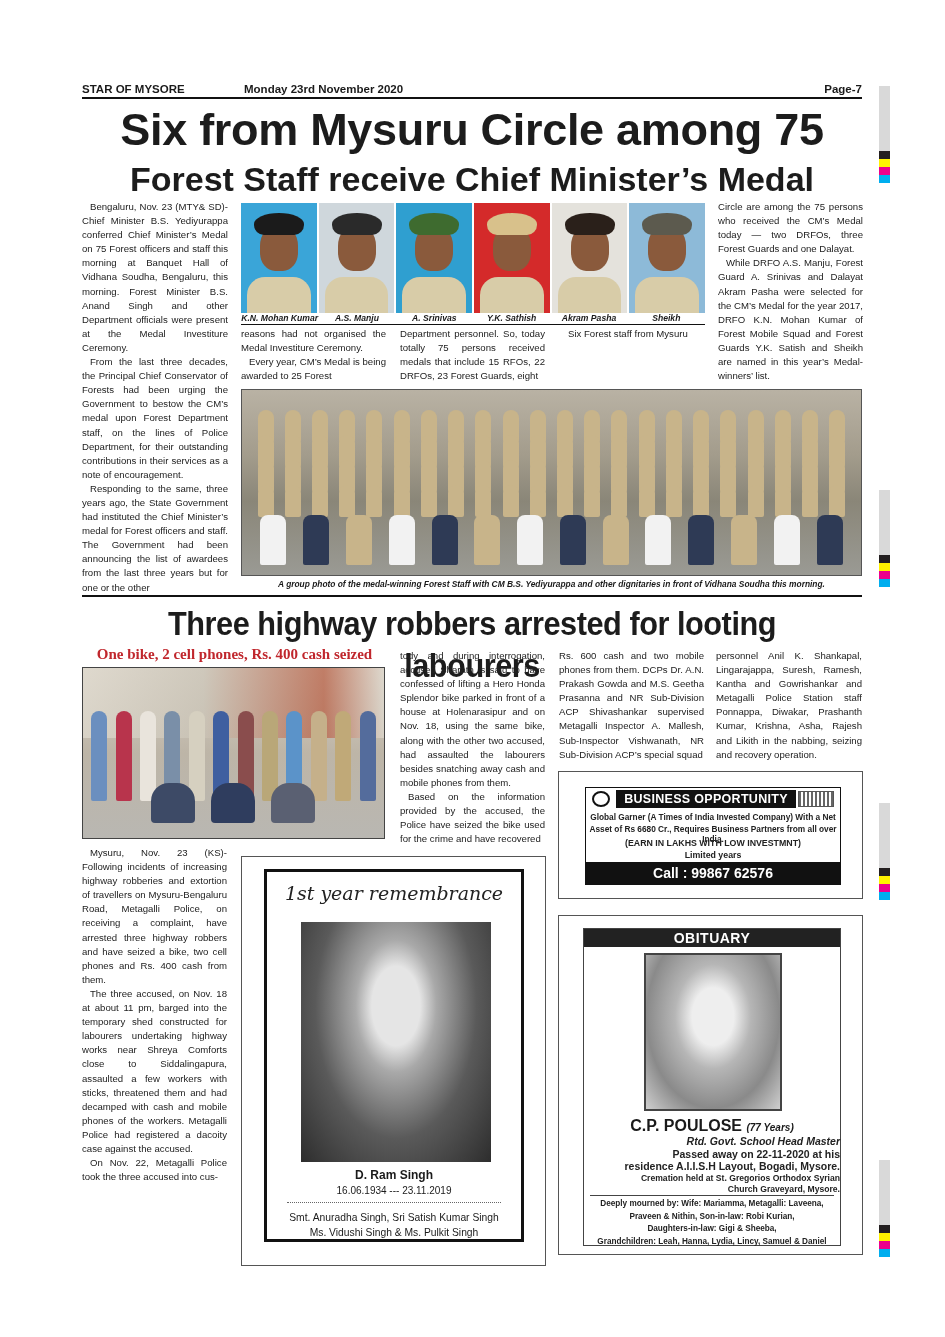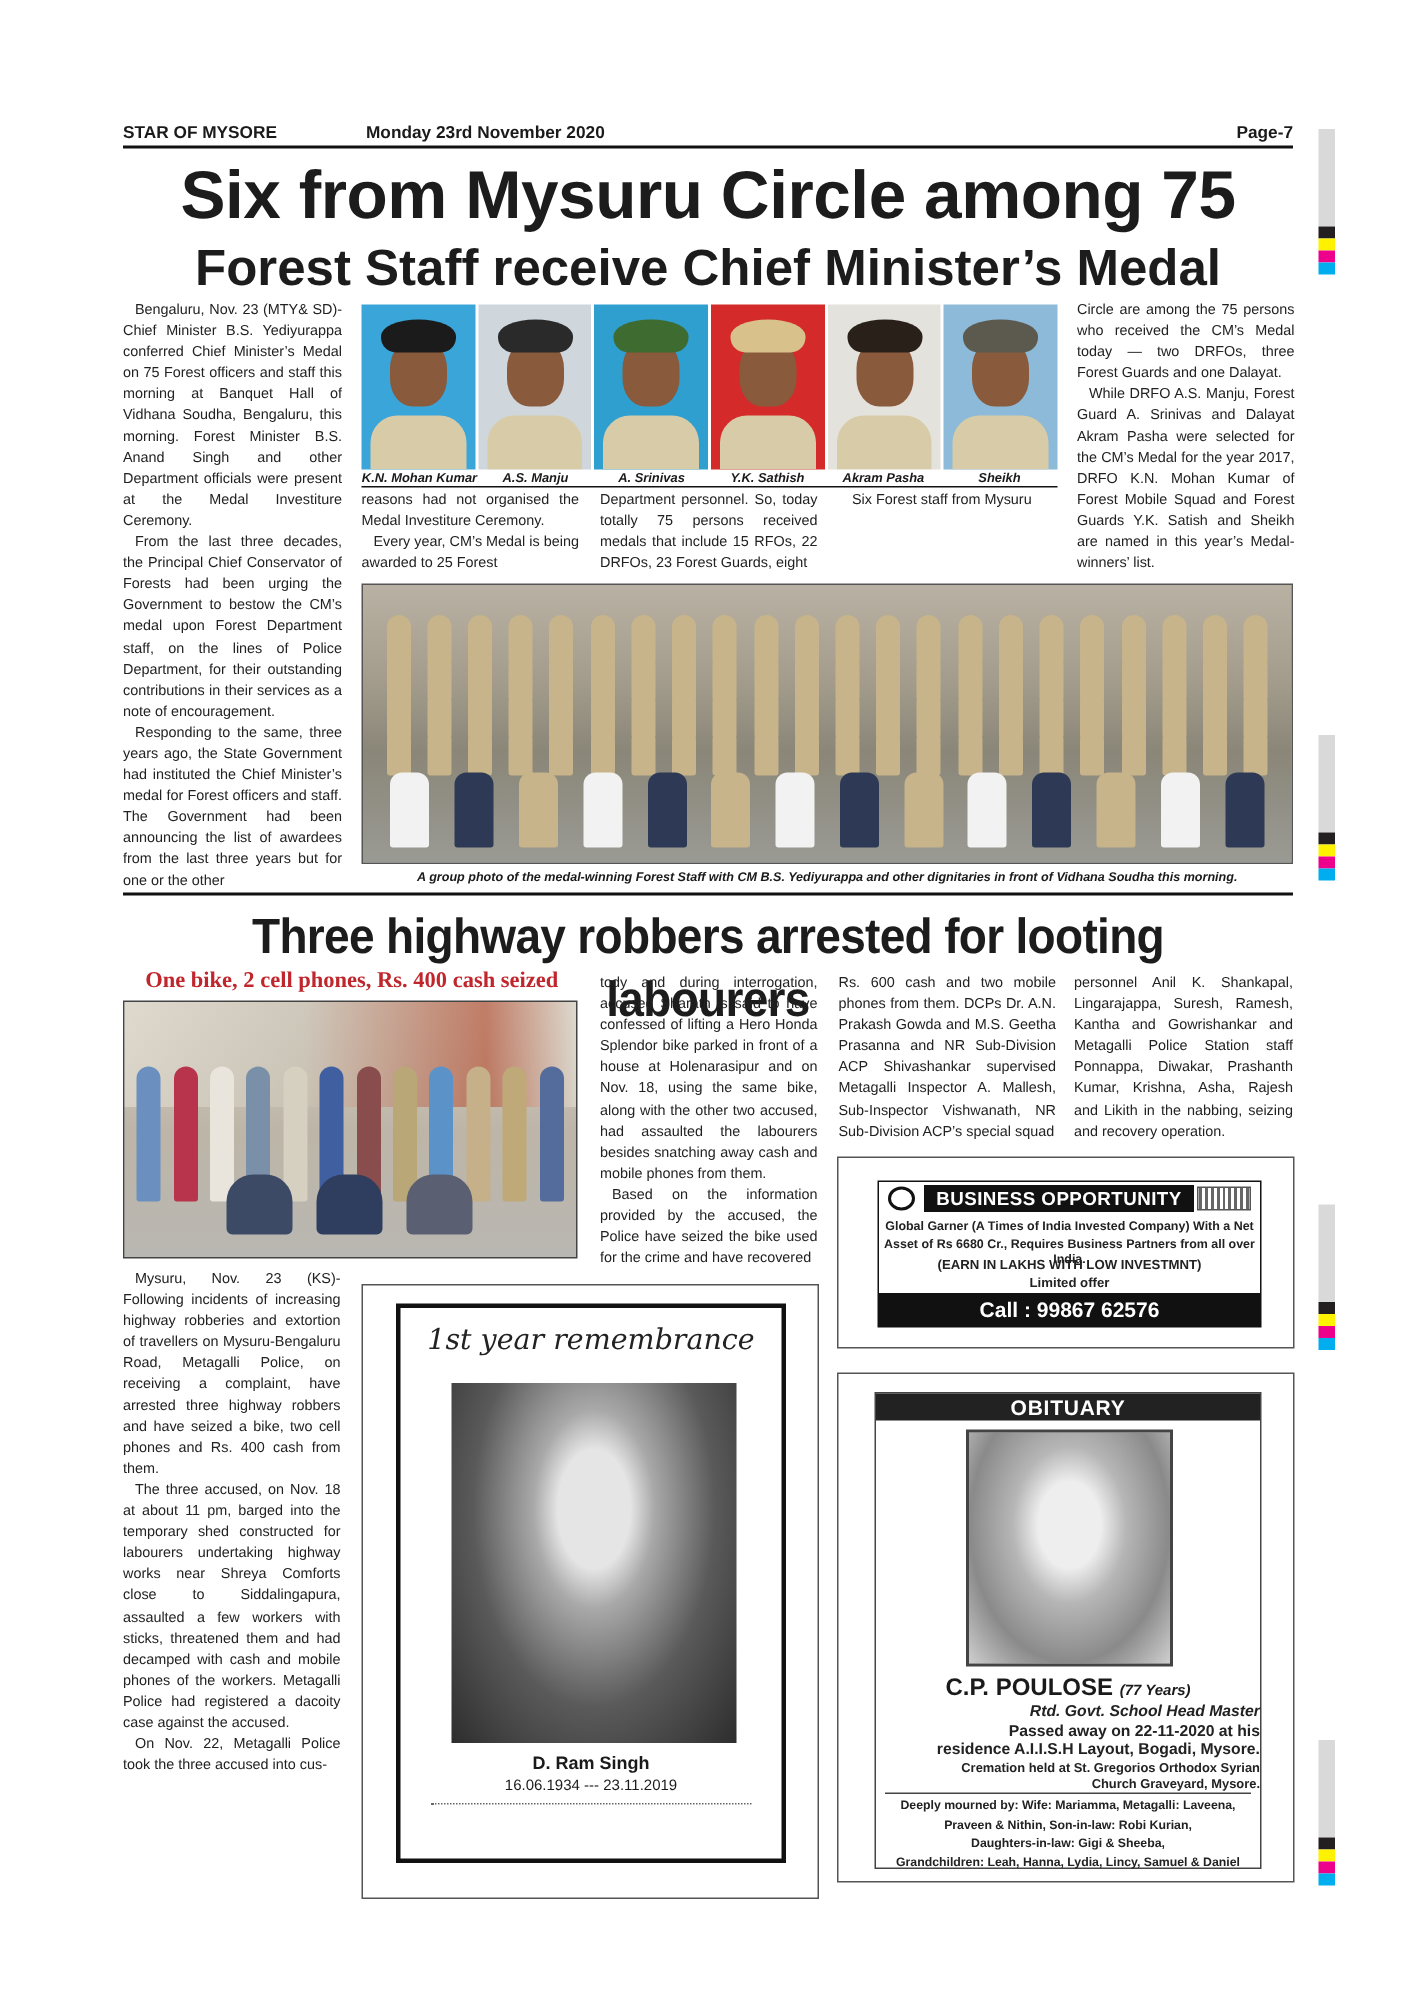--- a/index.html
+++ b/index.html
@@ -307,32 +307,36 @@
 </div>
 
 <div class="ad-box" style="left:558px; top:771px; width:305px; height:128px;">
   <div class="biz-inner">
     <div class="biz-logo1"></div>
     <div class="biz-head">BUSINESS OPPORTUNITY</div>
     <div class="biz-logo2"></div>
     <div class="biz-line" style="top:24px;">Global Garner (A Times of India Invested Company) With a Net</div>
     <div class="biz-line" style="top:36px;">Asset of Rs 6680 Cr., Requires Business Partners from all over India.</div>
     <div class="biz-line" style="top:50px; font-size:8.8px;">(EARN IN LAKHS WITH LOW INVESTMNT)</div>
-    <div class="biz-line" style="top:62px; font-size:8.8px;">Limited offer</div>
+    <div class="biz-line" style="top:62px; font-size:8.8px;">Limited years</div>
     <div class="biz-call">Call : 99867 62576</div>
   </div>
 </div>
 
 <div class="ad-box" style="left:241px; top:856px; width:305px; height:410px;">
   <div class="memorial-inner">
     <div class="mem-title">1st year remembrance</div>
     <div class="mem-photo"></div>
     <div class="mem-name">D. Ram Singh</div>
     <div class="mem-dates">16.06.1934 --- 23.11.2019</div>
     <div class="mem-dots"></div>
+    <div class="mem-family">
+      <div>Smt. Anuradha Singh, Sri Satish Kumar Singh</div>
+      <div>Ms. Vidushi Singh &amp; Ms. Pulkit Singh</div>
+    </div>
   </div>
 </div>
 
 <div class="ad-box" style="left:558px; top:915px; width:305px; height:340px;">
   <div class="obit-inner">
     <div class="obit-head">OBITUARY</div>
     <div class="obit-photo"></div>
     <div class="obit-name">
       <span>C.P. POULOSE</span>
       <i>(77 Years)</i>

